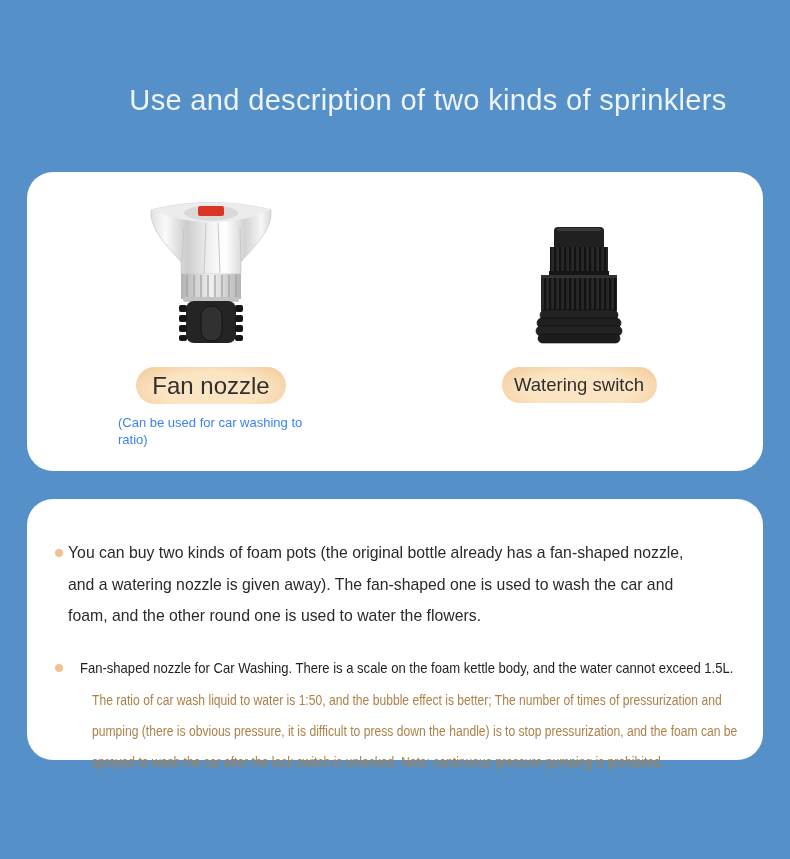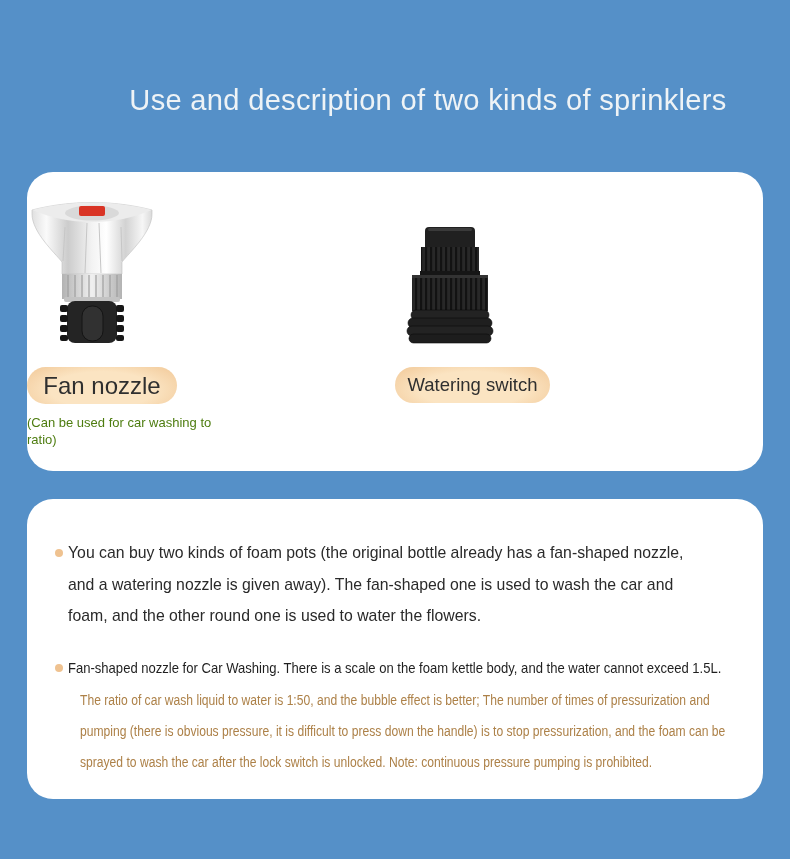--- a/index.html
+++ b/index.html
@@ -13,41 +13,41 @@
     text-align:center;font-size:30px;font-weight:400;
     color:var(--title_text,#eef3f6);letter-spacing:.3px;
     transform:scaleX(.97);transform-origin:50% 50%;
     white-space:nowrap;
   }
   .card{
     position:absolute;left:27px;width:736px;
     background:var(--card,#fff);border-radius:26px;
   }
   .card--products{top:172px;height:299px;display:flex;}
-  .card--description{top:499px;height:300px;box-sizing:border-box;padding:38px 20px 0 28px;}
+  .card--description{top:499px;height:261px;box-sizing:border-box;padding:38px 20px 0 28px;}
 
-  .product-col{width:50%;display:flex;flex-direction:column;align-items:flex-start;}
+  .product-col{width:50%;display:flex;flex-direction:column;align-items:center;}
   .product-image-wrap{height:173px;display:flex;align-items:flex-end;justify-content:center;}
   .pill{
     margin-top:22px;display:flex;align-items:center;justify-content:center;
     border-radius:19px;color:#2f2f2f;
     background:radial-gradient(ellipse 90% 130% at 50% 62%,
       var(--pill_inner,#fbe4c2) 0%,var(--pill_inner,#fbe4c2) 38%,
       var(--pill_outer,#eab377) 100%);
   }
   .pill--fan{width:150px;height:37px;font-size:24px;}
   .pill--watering{width:155px;height:36px;font-size:18.5px;}
-  .caption{margin-top:10px;width:186px;font-size:13px;line-height:17px;color:#4d7c0f;}
+  .caption{margin-top:10px;width:186px;font-size:13px;line-height:17px;color:#3b82f6;}
   .caption .line{white-space:nowrap;}
 
   .bullet-item{display:flex;}
   .bullet-dot{flex:0 0 8px;width:8px;height:8px;border-radius:50%;
     background:var(--bullet_dot,#efc290);margin-right:5px;}
   .bullet-item--1 .bullet-dot{margin-top:12px;}
-  .bullet-item--2{margin-top:26px;}
+  .bullet-item--2{margin-top:26px;gap:12px;}
   .bullet-item--2 .bullet-dot{margin-top:6px;}
   .bullet-text{min-width:0;}
   .bullet-item--1 .line{
     font-size:17px;line-height:31.5px;color:var(--body_text,#2a2a2a);
     white-space:nowrap;transform:scaleX(.93);transform-origin:0 50%;
   }
   .bullet2-heading{
     font-size:14.5px;line-height:20px;color:#1f1f1f;
     white-space:nowrap;transform:scaleX(.9);transform-origin:0 50%;
   }

